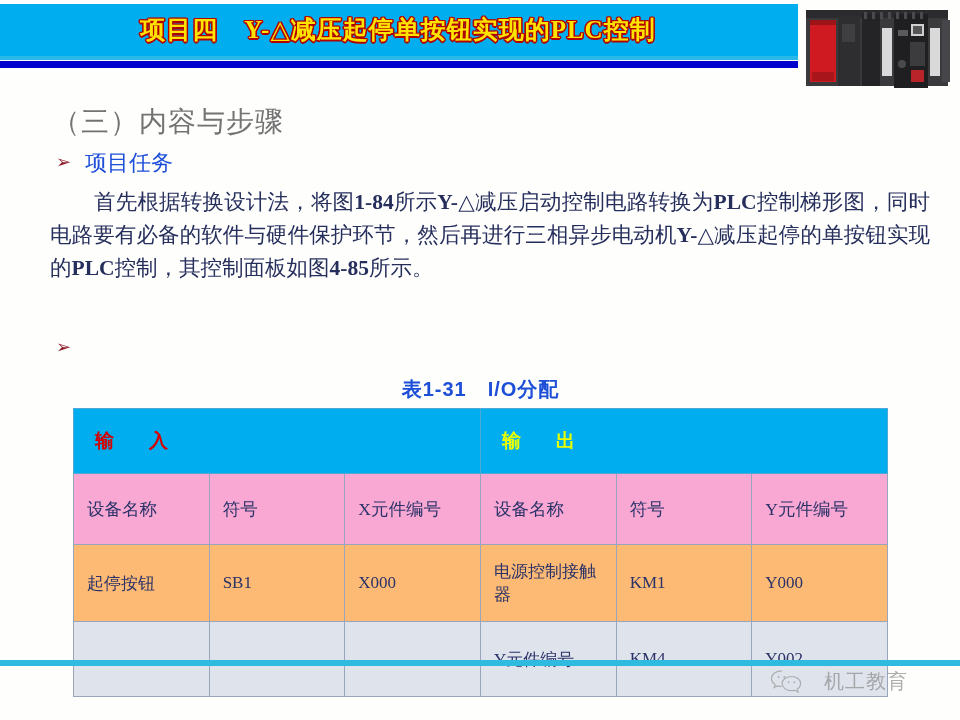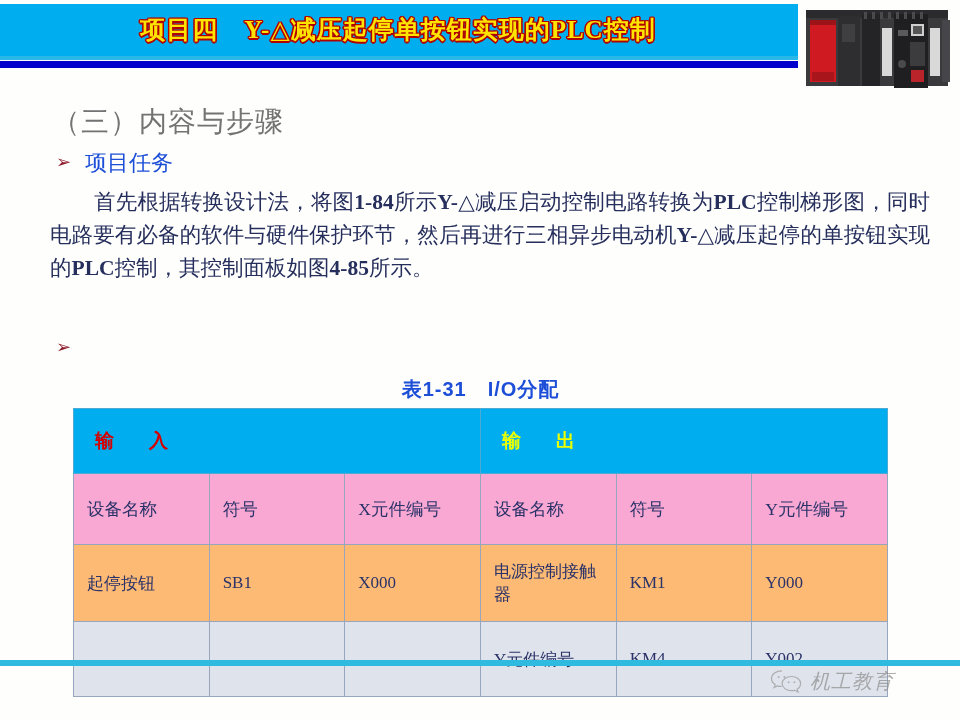--- a/index.html
+++ b/index.html
@@ -192,23 +192,22 @@
     left: 770px;
     top: 668px;
     display: flex;
     align-items: center;
     opacity: 0.72;
   }
   #watermark-label {
     font-family: "Liberation Sans", sans-serif;
     font-size: 20px;
     color: #8f8f8f;
-    margin-left: 6px;
+    margin-left: 20px;
     letter-spacing: 1px;
-    font-style: italic;
   }
 </style>
 </head>
 <body>
 
 <div id="header-banner">
   <div id="header-title">项目四　Y-△减压起停单按钮实现的PLC控制</div>
   <div id="header-banner-lowlight"></div>
 </div>
 <div id="header-underline"></div>

